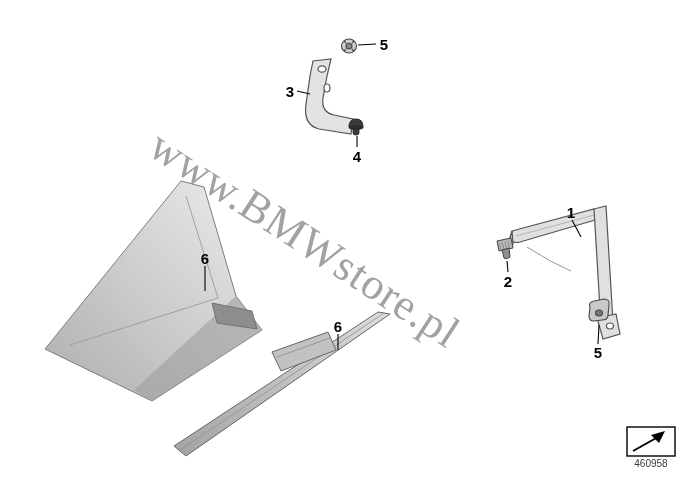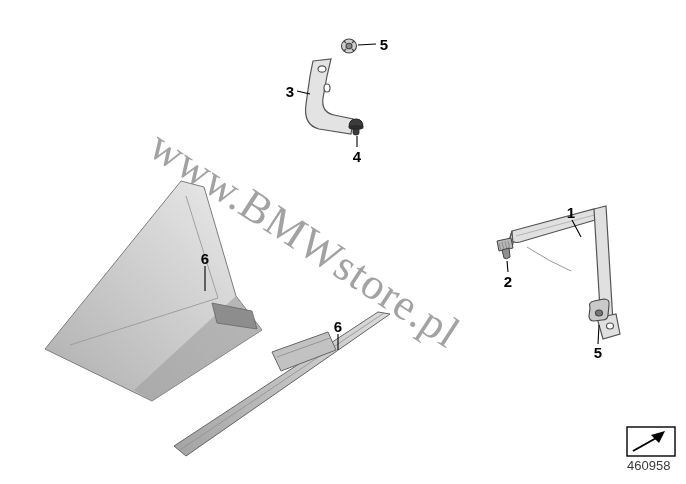--- a/index.html
+++ b/index.html
@@ -14,21 +14,21 @@
     cursor:pointer;user-select:none;
   }
   .watermark{
     position:absolute;left:168px;top:120px;
     transform:rotate(33deg);transform-origin:0 0;
     font-family:"Liberation Serif",serif;font-size:44px;
     color:#8e8e8e;opacity:.82;white-space:nowrap;letter-spacing:1px;
   }
   .code{
     position:absolute;left:627px;top:458px;width:48px;
-    text-align:left;font-size:13px;color:#3a3a3a;
+    text-align:center;font-size:10px;color:#3a3a3a;
   }
 </style>
 </head>
 <body>
 
 <div class="canvas">
 
   <svg class="drawing" width="686" height="484" viewBox="0 0 686 484">
     <defs>
       <linearGradient id="gpanel" x1="1" y1="0" x2="0" y2="1">

